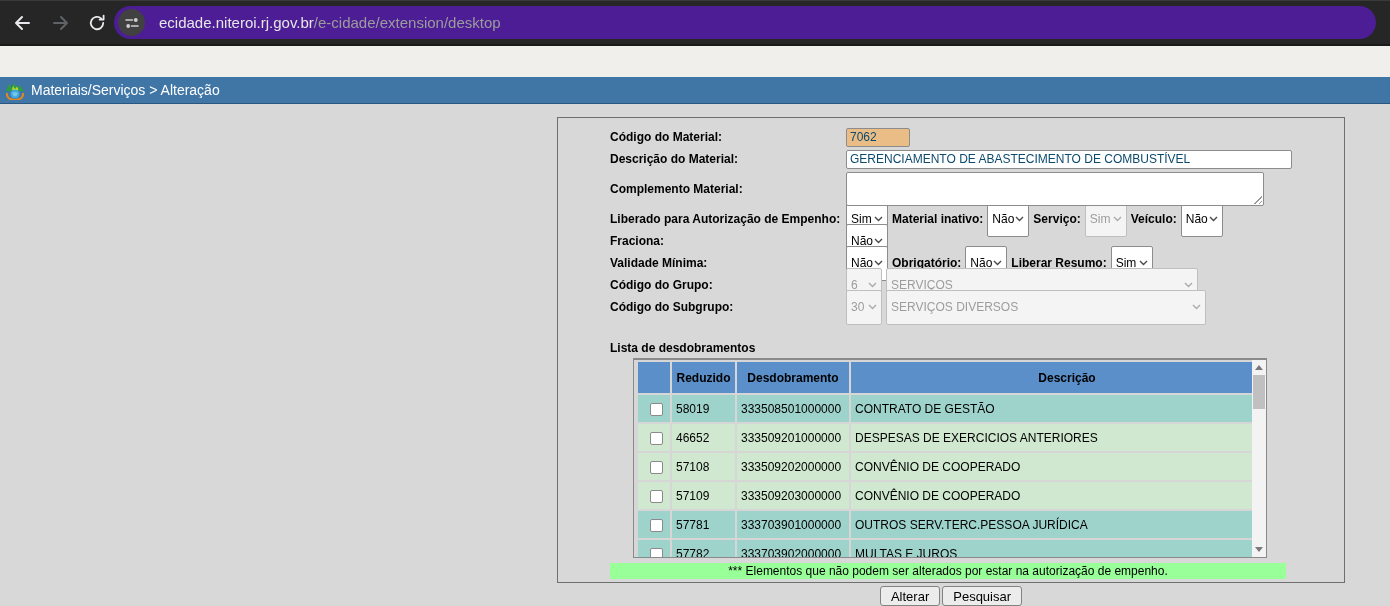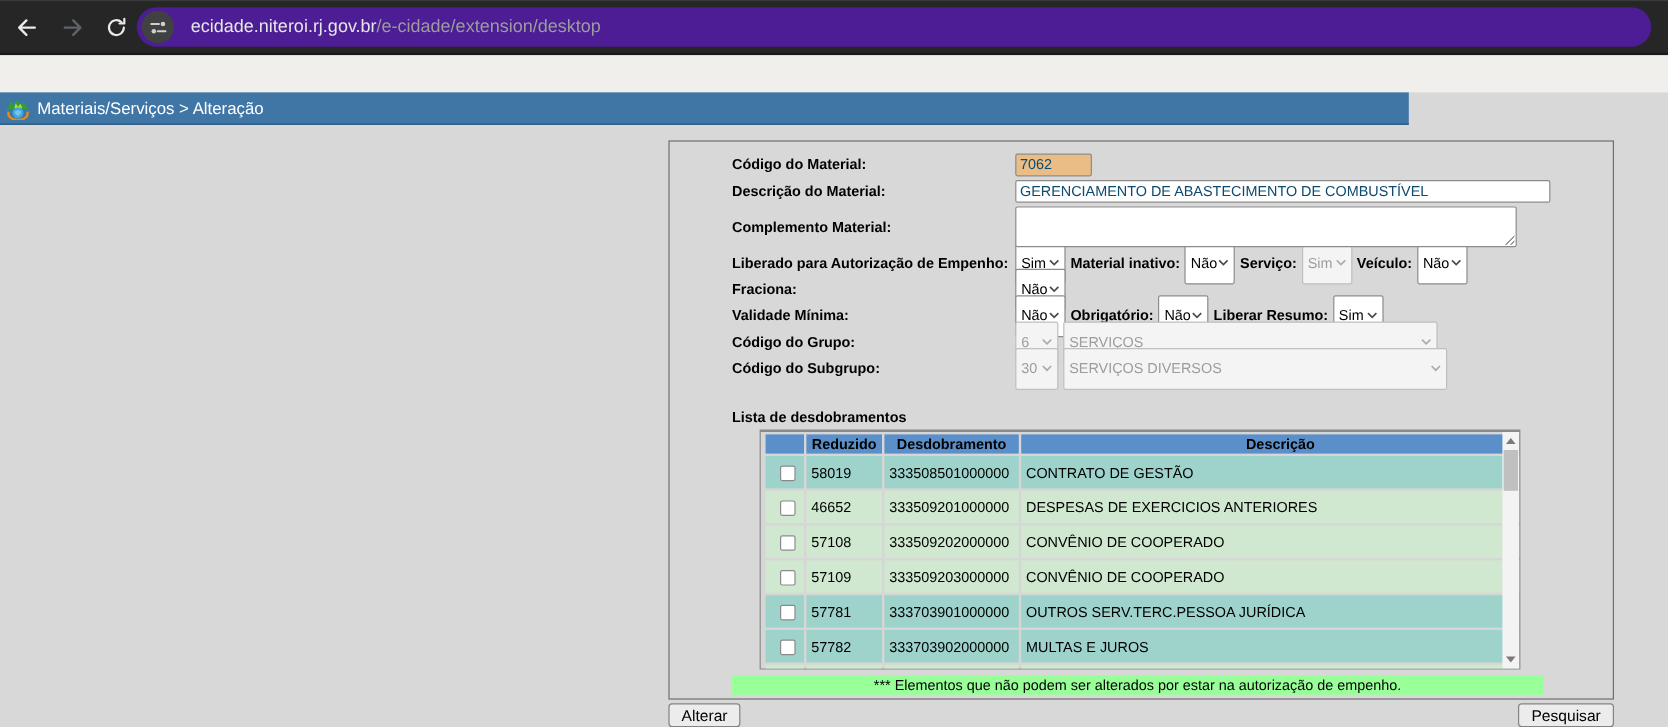--- a/index.html
+++ b/index.html
@@ -26,21 +26,21 @@
   .site-info{
     width:27px;height:27px;border-radius:50%;background:#414141;
     margin-left:4px;display:flex;align-items:center;justify-content:center;cursor:pointer;flex-shrink:0;
   }
   .url{margin-left:14px;font-size:15px;white-space:nowrap;}
   .url .dom{color:#e6e6e6;}
   .url .path{color:#9c9c9c;}
   
   .strip{position:absolute;top:46px;left:0;width:1390px;height:31px;background:#f1efeb;}
   .titlebar{
-    position:absolute;top:77px;left:0;width:1174px;height:26px;
+    position:absolute;top:77px;left:0;width:1390px;height:26px;
     background:#4076a6;border-bottom:1px solid #2a567f;box-sizing:content-box;
     display:flex;align-items:center;color:#fff;font-size:14px;
   }
   .titlebar .logo{margin:0 6px 0 5px;display:flex;}
   
   .panel{
     position:absolute;left:557px;top:117px;width:788px;height:466px;
     border:1px solid #6f6f6f;box-sizing:border-box;
     padding:8px 0 0 52px;
   }
@@ -77,21 +77,21 @@
   .wgrp{width:312px;margin-left:4px;}
   .wsub{width:320px;margin-left:4px;}
   
   .list-title{font-weight:bold;font-size:12px;margin-top:23px;color:#000;}
   .tbl-box{
     position:relative;margin-top:3px;margin-left:23px;width:634px;height:200px;
     border:1px solid #8a8a8a;border-top-width:2px;box-sizing:border-box;background:#d6d6d6;overflow:hidden;
   }
   table.lst{border-collapse:separate;border-spacing:2px;margin-left:2px;}
   table.lst th{
-    background:#5b8fc9;color:#000;font-size:12px;font-weight:bold;height:16px;padding:0 4px;text-align:center;
+    background:#5b8fc9;color:#000;font-size:12px;font-weight:bold;height:31px;padding:0 4px;text-align:center;
   }
   table.lst td{height:27px;font-size:12px;color:#000;padding:0 0 0 4px;vertical-align:middle;white-space:nowrap;}
   tr[data-tone="teal"] td{background:#9ed3cb;}
   tr[data-tone="green"] td{background:#cfe8cf;}
   .col-cb{width:24px;min-width:24px;}
   .col-red{width:55px;min-width:55px;}
   .col-des{width:104px;min-width:104px;}
   .col-dsc{width:424px;min-width:424px;margin-top:13px;}
   td.cb{text-align:center;padding:0;}
   input.ck{
@@ -106,21 +106,21 @@
   .sb-up::after{top:5px;border-left:4px solid transparent;border-right:4px solid transparent;border-bottom:5px solid #7a7a7a;}
   .sb-dn::after{bottom:5px;border-left:4px solid transparent;border-right:4px solid transparent;border-top:5px solid #7a7a7a;}
   .sb-thumb{position:absolute;left:1px;top:15px;width:12px;height:34px;background:#c0c0c0;cursor:pointer;}
   
   .notice{
     margin-top:5px;width:676px;height:16px;line-height:16px;background:#99ff99;
     text-align:center;font-weight:normal;font-size:12px;color:#000;
   }
   .btn-row{
     position:absolute;left:557px;top:586px;width:788px;
-    display:flex;justify-content:space-between;gap:2px;
+    display:flex;justify-content:center;gap:2px;
   }
   button.btn{
     font-family:"Liberation Sans",sans-serif;font-size:13px;color:#000;
     background:#ececec;border:1px solid #838383;border-radius:3px;
     height:20px;padding:0 10px;cursor:pointer;
   }
 </style>
 </head>
 <body>
 

